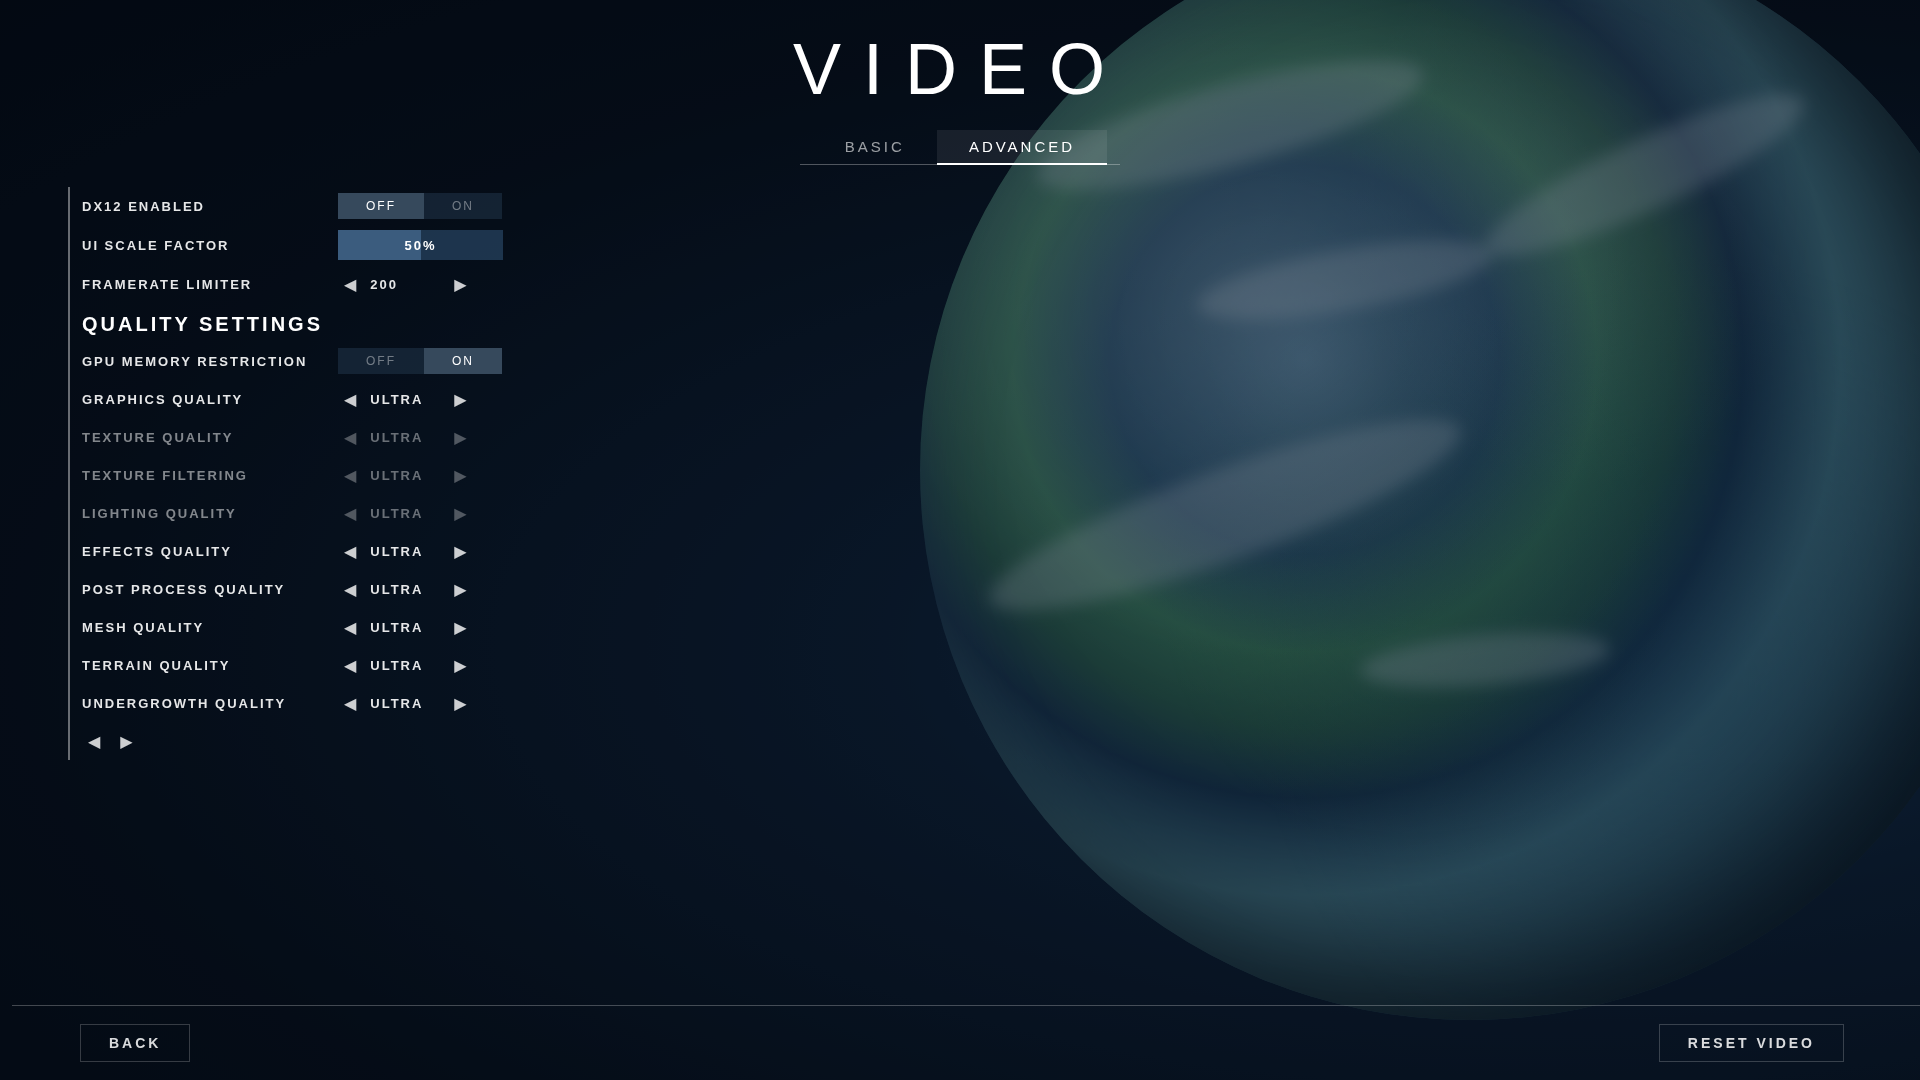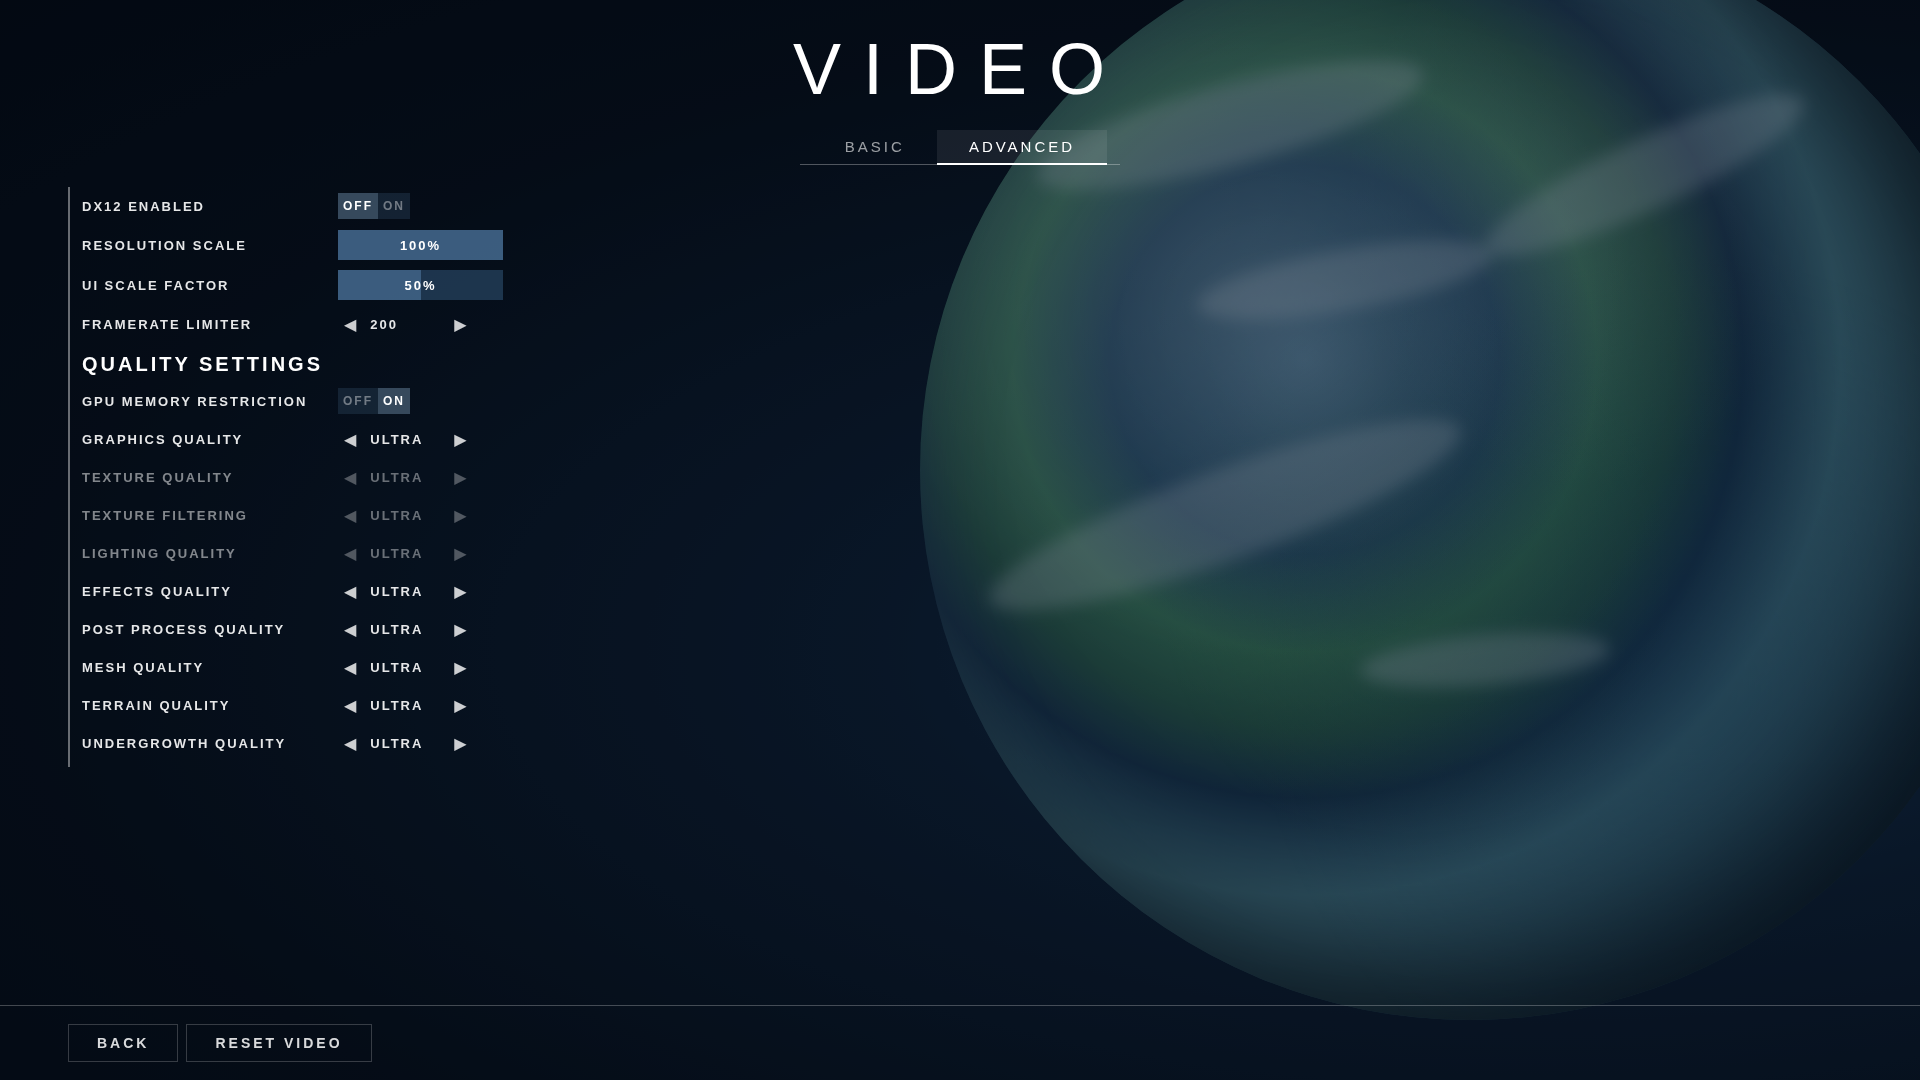--- a/index.html
+++ b/index.html
@@ -184,23 +184,23 @@
       text-transform: uppercase;
     }
 
     
     .toggle-group {
       display: flex;
       gap: 0;
     }
 
     .toggle-btn {
-      padding: 6px 5px;
+      padding: 6px 28px;
       font-size: 12px;
-      font-weight: 700;
+      font-weight: 400;
       letter-spacing: 2px;
       color: rgba(255,255,255,0.6);
       background: rgba(30,50,70,0.6);
       border: none;
       cursor: pointer;
       text-transform: uppercase;
     }
 
     .toggle-btn.active-off {
       background: rgba(60,80,100,0.9);
@@ -273,26 +273,27 @@
     }
 
     .selector-value.dimmed {
       color: rgba(255,255,255,0.4);
     }
 
     
     .bottom-bar {
       position: absolute;
       bottom: 0;
-      left: 0;
+      left: 12px;
       right: 0;
       border-top: 1px solid rgba(255,255,255,0.25);
       padding: 18px 68px;
       display: flex;
       gap: 0;
+      justify-content: space-between;
     }
 
     .bottom-btn {
       padding: 10px 28px;
       font-size: 14px;
       font-weight: 600;
       letter-spacing: 3px;
       color: rgba(255,255,255,0.85);
       text-transform: uppercase;
       background: none;
@@ -332,27 +333,20 @@
     <div class="settings-scroll">
 
       <div class="setting-row">
         <span class="setting-label">DX12 ENABLED</span>
         <div class="toggle-group">
           <button class="toggle-btn active-off">OFF</button>
           <button class="toggle-btn" style="color:rgba(255,255,255,0.4);">ON</button>
         </div>
       </div>
 
-      <div class="setting-row">
-        <span class="setting-label">RESOLUTION SCALE</span>
-        <div class="slider-container">
-          <div class="slider-fill" style="width:100%;"></div>
-          <span class="slider-value">100%</span>
-        </div>
-      </div>
 
       <div class="setting-row">
         <span class="setting-label">UI SCALE FACTOR</span>
         <div class="slider-container">
           <div class="slider-fill" style="width:50%;"></div>
           <span class="slider-value">50%</span>
         </div>
       </div>
 
       <div class="setting-row">

